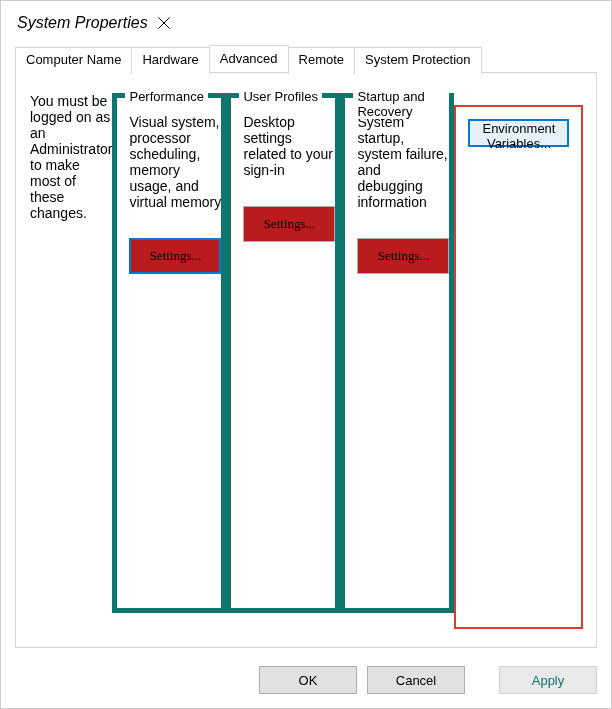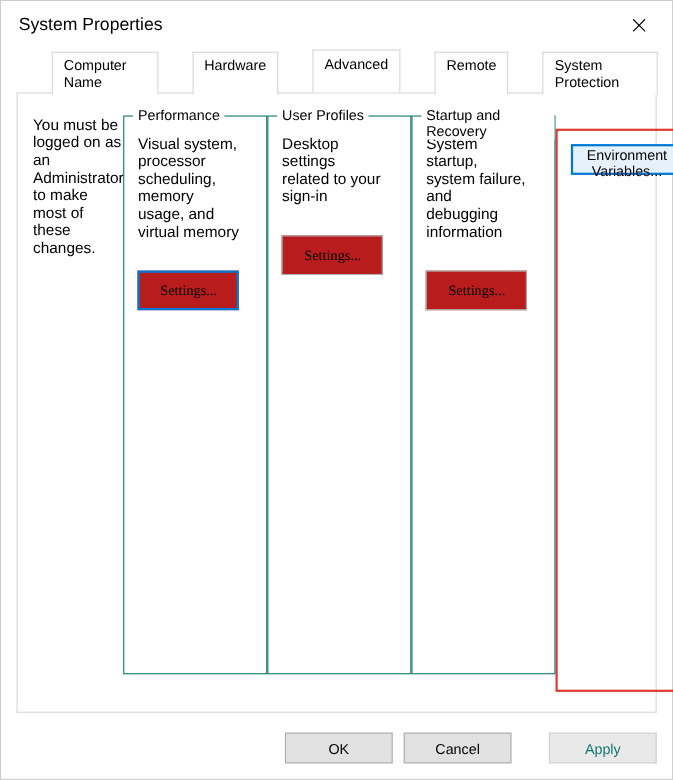--- a/index.html
+++ b/index.html
@@ -17,22 +17,22 @@
     width: 612px;
     height: 709px;
     border: 1px solid #ccc;
     display: flex;
     flex-direction: column;
     background: #fff;
   }
   .titlebar {
     display: flex;
     align-items: center;
-    justify-content: space-between;
     padding: 8px 14px 8px 16px;
+    font-style: italic;
   }
   .titlebar-title {
     font-size: 16px;
   }
   .close-btn {
     width: 32px;
     height: 28px;
     display: flex;
     align-items: center;
     justify-content: center;
@@ -54,21 +54,20 @@
   .tab {
     padding: 5px 10px 5px 10px;
     border: 1px solid #d6d6d6;
     border-bottom: none;
     background: #fff;
     font-size: 13px;
     margin-right: -1px;
     cursor: default;
     position: relative;
     top: 1px;
-    margin-left: 32px;
   }
   .tab.active {
     border-color: #d6d6d6;
     background: #fff;
     top: 0;
     padding-bottom: 6px;
     z-index: 3;
   }
   .tab.inactive {
     top: 2px;
@@ -82,23 +81,23 @@
     position: relative;
     z-index: 1;
     display: flex;
     flex-direction: row;
   }
   .admin-note {
     font-size: 14px;
     margin-bottom: 14px;
   }
   .group {
-    border: 1px solid #0f766e;
-    position: relative;
-    padding: 16px 25px 12px 12px;
+    border: 5px solid #0f766e;
+    position: relative;
+    padding: 16px 0 12px 12px;
     margin-bottom: 16px;
   }
   .group-title {
     position: absolute;
     top: -9px;
     left: 8px;
     background: #fff;
     padding: 0 4px;
     font-size: 13px;
   }

